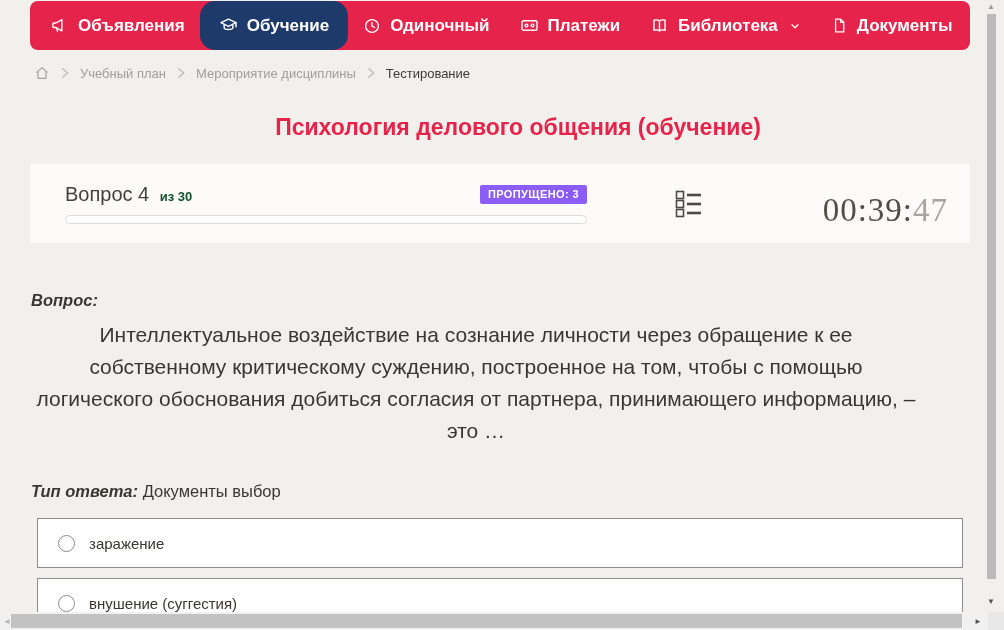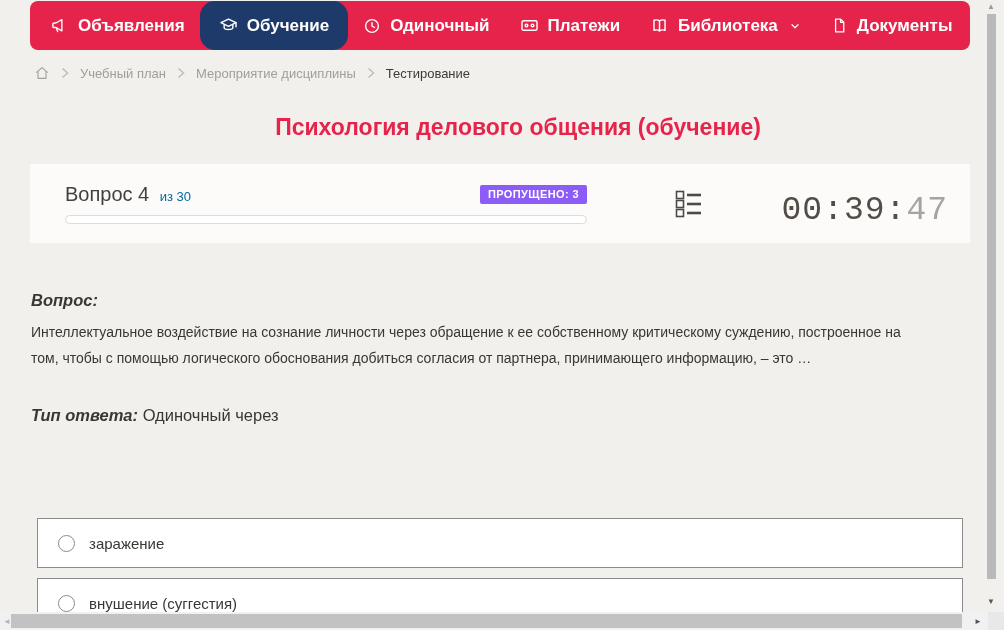--- a/index.html
+++ b/index.html
@@ -40,40 +40,40 @@
   }
   
   .qcard{
     position:absolute;left:30px;top:164px;width:940px;height:79px;
     background:#fcfbf9;display:flex;align-items:center;
     padding:0 22px 0 35px;box-sizing:border-box;
   }
   .qh-left{width:522px;}
   .qh-row{display:flex;align-items:flex-start;justify-content:space-between;}
   .q-num{font-size:20px;color:#44403b;}
-  .q-total{font-size:13px;color:#0369a1;margin-left:6px;}
+  .q-total{font-size:13px;color:#14532d;margin-left:6px;font-weight:bold;}
   .skip-badge{
     background:#8b5cf6;color:#fff;font-size:11px;font-weight:bold;
     letter-spacing:.4px;padding:3px 8px 4px;border-radius:2px;margin-top:2px;
   }
   .progress{
     margin-top:9px;height:7px;border:1px solid #dfdbd5;border-radius:5px;
     background:#fff;overflow:hidden;
   }
   .progress-fill{height:100%;width:0;background:#e6234a;}
   .qlist-icon{margin-left:88px;cursor:pointer;display:flex;align-items:center;}
   .timer{
-    margin-left:auto;font-family:Liberation Mono, monospace;font-weight:200;
+    margin-left:auto;font-family:Liberation Serif, serif;font-weight:200;
     font-size:33px;color:#524d47;letter-spacing:1px;margin-top:13px;
   }
   .timer .secs{color:#a8a39c;}
   
   .qbody{position:absolute;left:31px;top:291px;width:905px;color:#3a3733;}
   .q-label{font-size:16.5px;font-weight:bold;font-style:italic;}
-  .q-text{margin-top:9px;font-size:14px;line-height:26px;width:890px;}
+  .q-text{margin-top:9px;font-size:21px;line-height:32px;width:890px;text-align:center;}
   .type-row{margin-top:35px;font-size:16.5px;}
   .type-label{font-weight:bold;font-style:italic;}
   
   .options{position:absolute;left:37px;top:518px;width:926px;}
   .option{
     height:50px;background:#fff;border:1px solid #8b8b8b;
     display:flex;align-items:center;padding-left:20px;
     box-sizing:border-box;margin-bottom:10px;cursor:pointer;
   }
   .radio{
@@ -217,21 +217,21 @@
   <div class="timer">
     <span>00:39:</span><span class="secs">47</span>
   </div>
 </div>
 
 <div class="qbody">
   <div class="q-label">Вопрос:</div>
   <div class="q-text">Интеллектуальное воздействие на сознание личности через обращение к ее собственному критическому суждению, построенное на том, чтобы с помощью логического обоснования добиться согласия от партнера, принимающего информацию, – это …</div>
   <div class="type-row">
     <span class="type-label">Тип ответа:</span>
-    <span>Одиночный через</span>
+    <span>Документы выбор</span>
   </div>
 </div>
 
 <div class="options">
   <div class="option">
     <span class="radio"></span>
     <span class="opt-label">заражение</span>
   </div>
   <div class="option">
     <span class="radio"></span>

